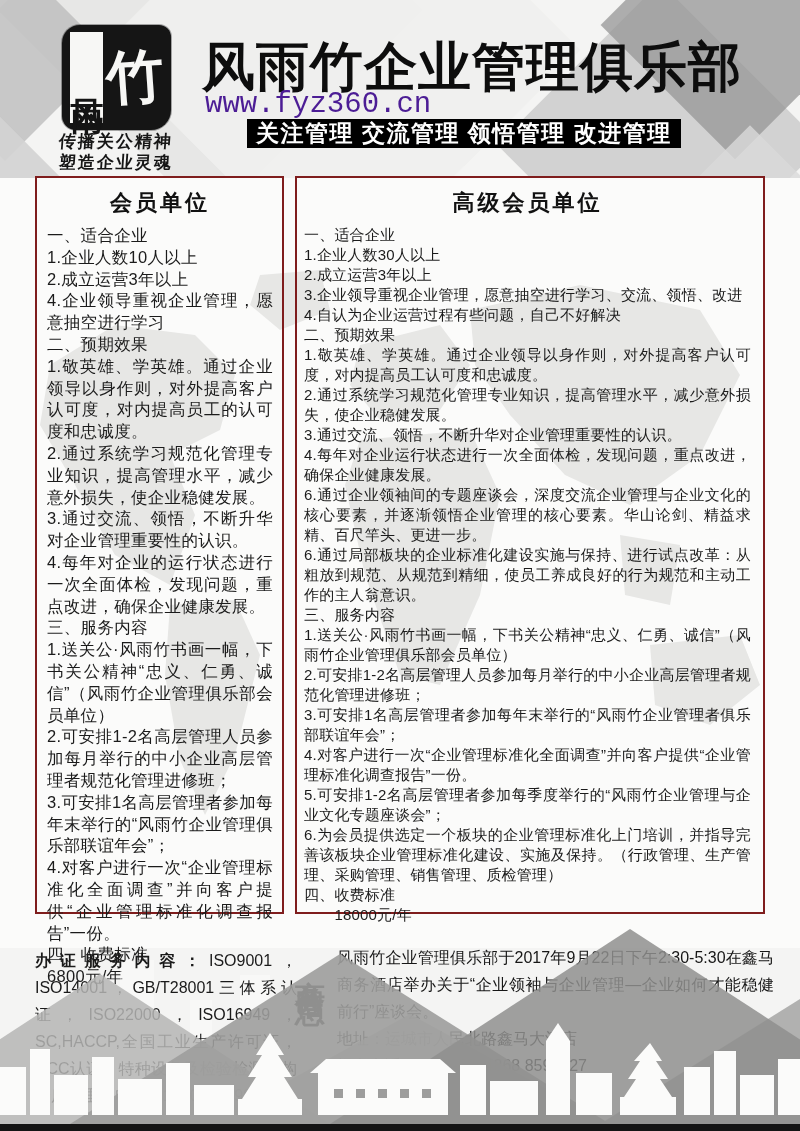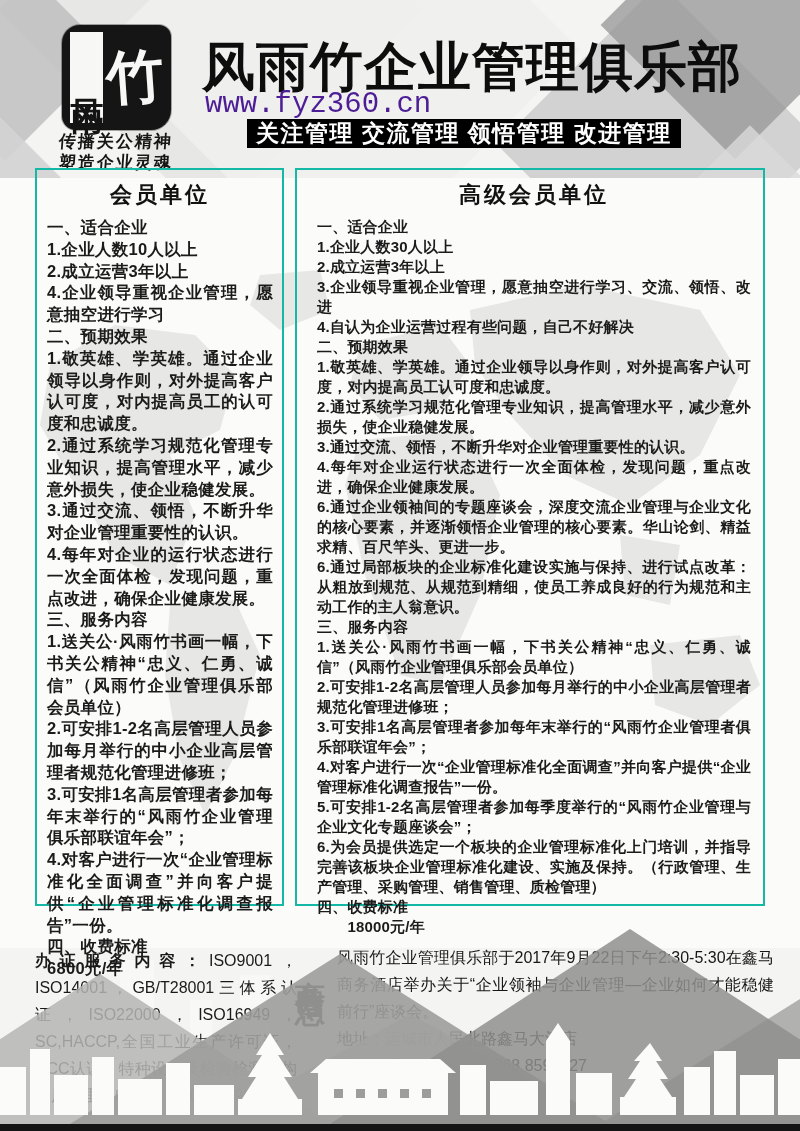--- a/index.html
+++ b/index.html
@@ -64,28 +64,28 @@
   .website {
     position:absolute; left:205px; top:88px;
     font-family:Liberation Mono, monospace; font-size:29px; color:#4c1d95;
   }
   .banner {
     position:absolute; left:203px; top:119px; height:29px;
     background:#000; color:#fff; font-weight:700; font-size:23px;
     line-height:29px; padding:0 9px; letter-spacing:1.5px; white-space:nowrap;margin-left:44px;
   }
   
-  .box { position:absolute; top:168px; height:738px; border:2px solid #14b8a6; background:transparent; }
+  .box { position:absolute; top:176px; height:738px; border:2px solid #7f1d1d; background:transparent; }
   .member-box  { left:35px;  width:249px; padding:6px 9px 0 10px; }
-  .premium-box { left:295px; width:470px; padding:6px 12px 0 20px; }
+  .premium-box { left:295px; width:470px; padding:6px 12px 0 7px; }
   .box-title {
     text-align:center; font-size:22px; font-weight:800; color:#111;
     letter-spacing:3px; margin:4px 0 7px;
   }
-  .box .line { color:#1b1b1b; font-weight:700; text-align:justify; }
+  .box .line { color:#1b1b1b; font-weight:400; text-align:justify; }
   .member-box .line  { font-size:16.5px; line-height:21.8px; letter-spacing:.3px; }
   .premium-box .line { font-size:15px;   line-height:20px;   letter-spacing:.2px; }
   
   .cert { position:absolute; left:35px; top:947px; width:262px; font-size:16px; line-height:27px; color:#1a1a1a; text-align:justify; }
   .cert-label { font-weight:800; }
   .biz-label {
     position:absolute; left:295px; top:956px; height:145px;
     writing-mode:vertical-rl; text-orientation:upright;
     font-size:30px; font-weight:800; color:#111; letter-spacing:5px; line-height:1;
   }

